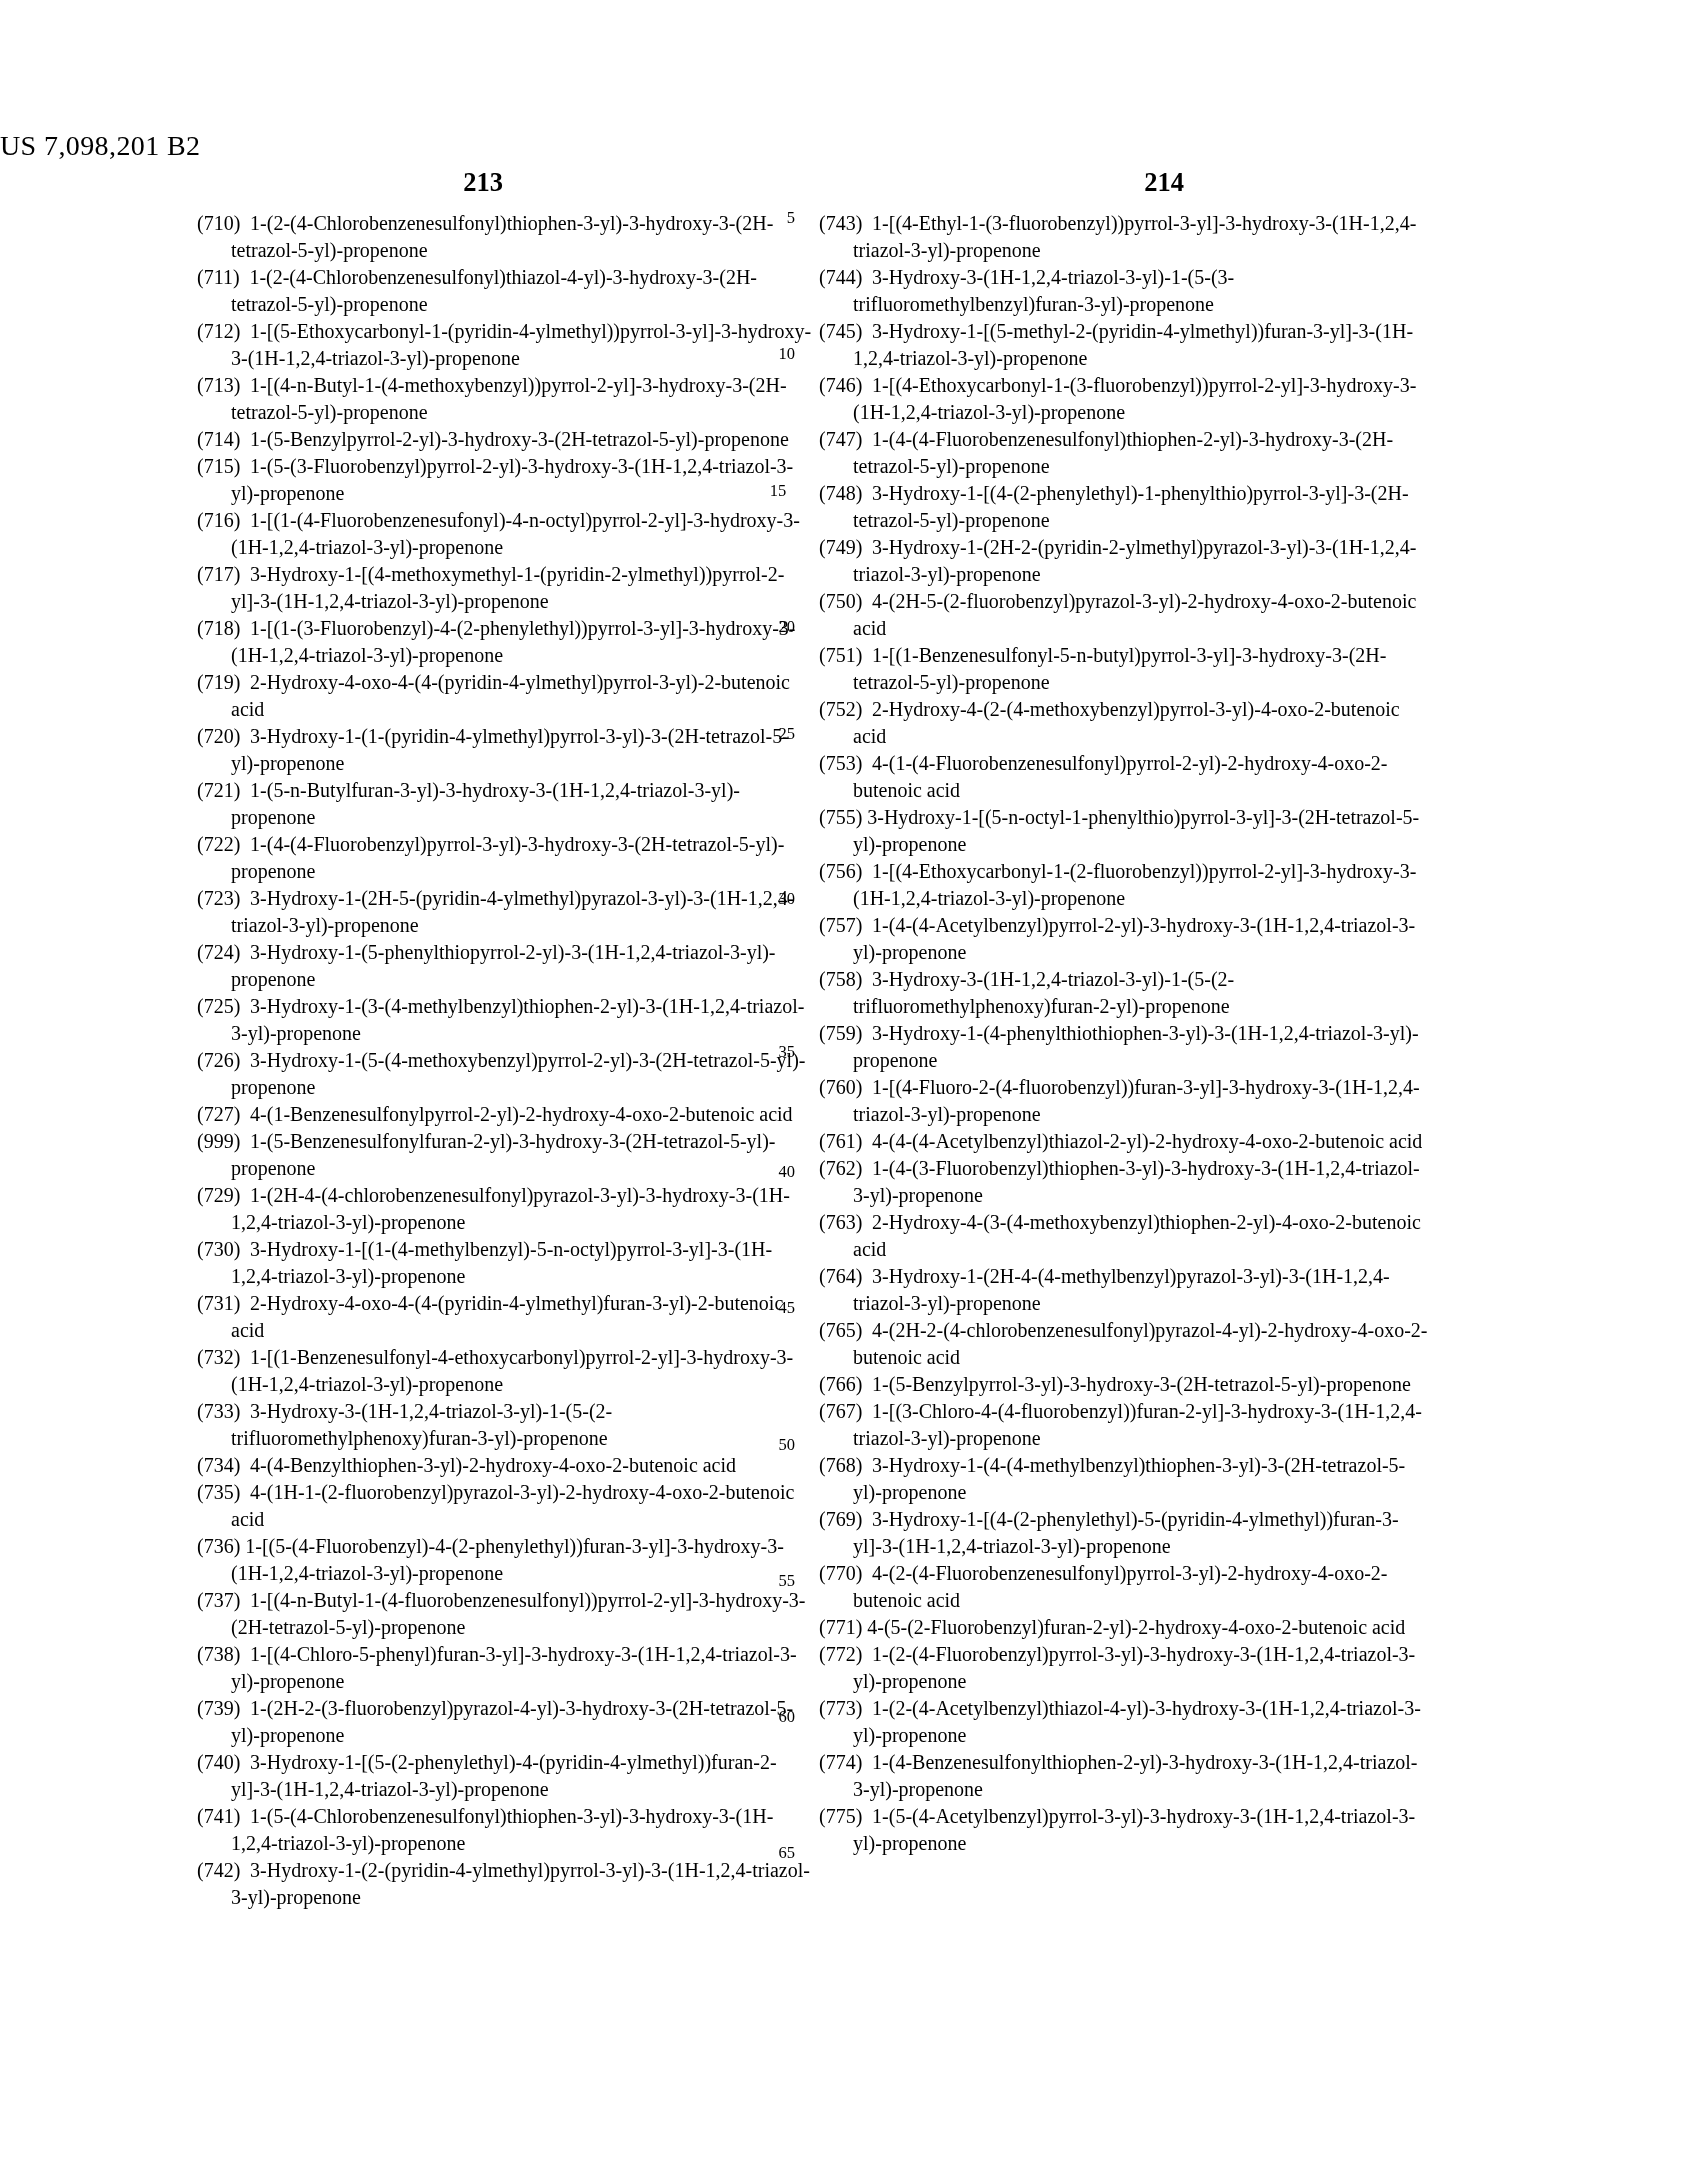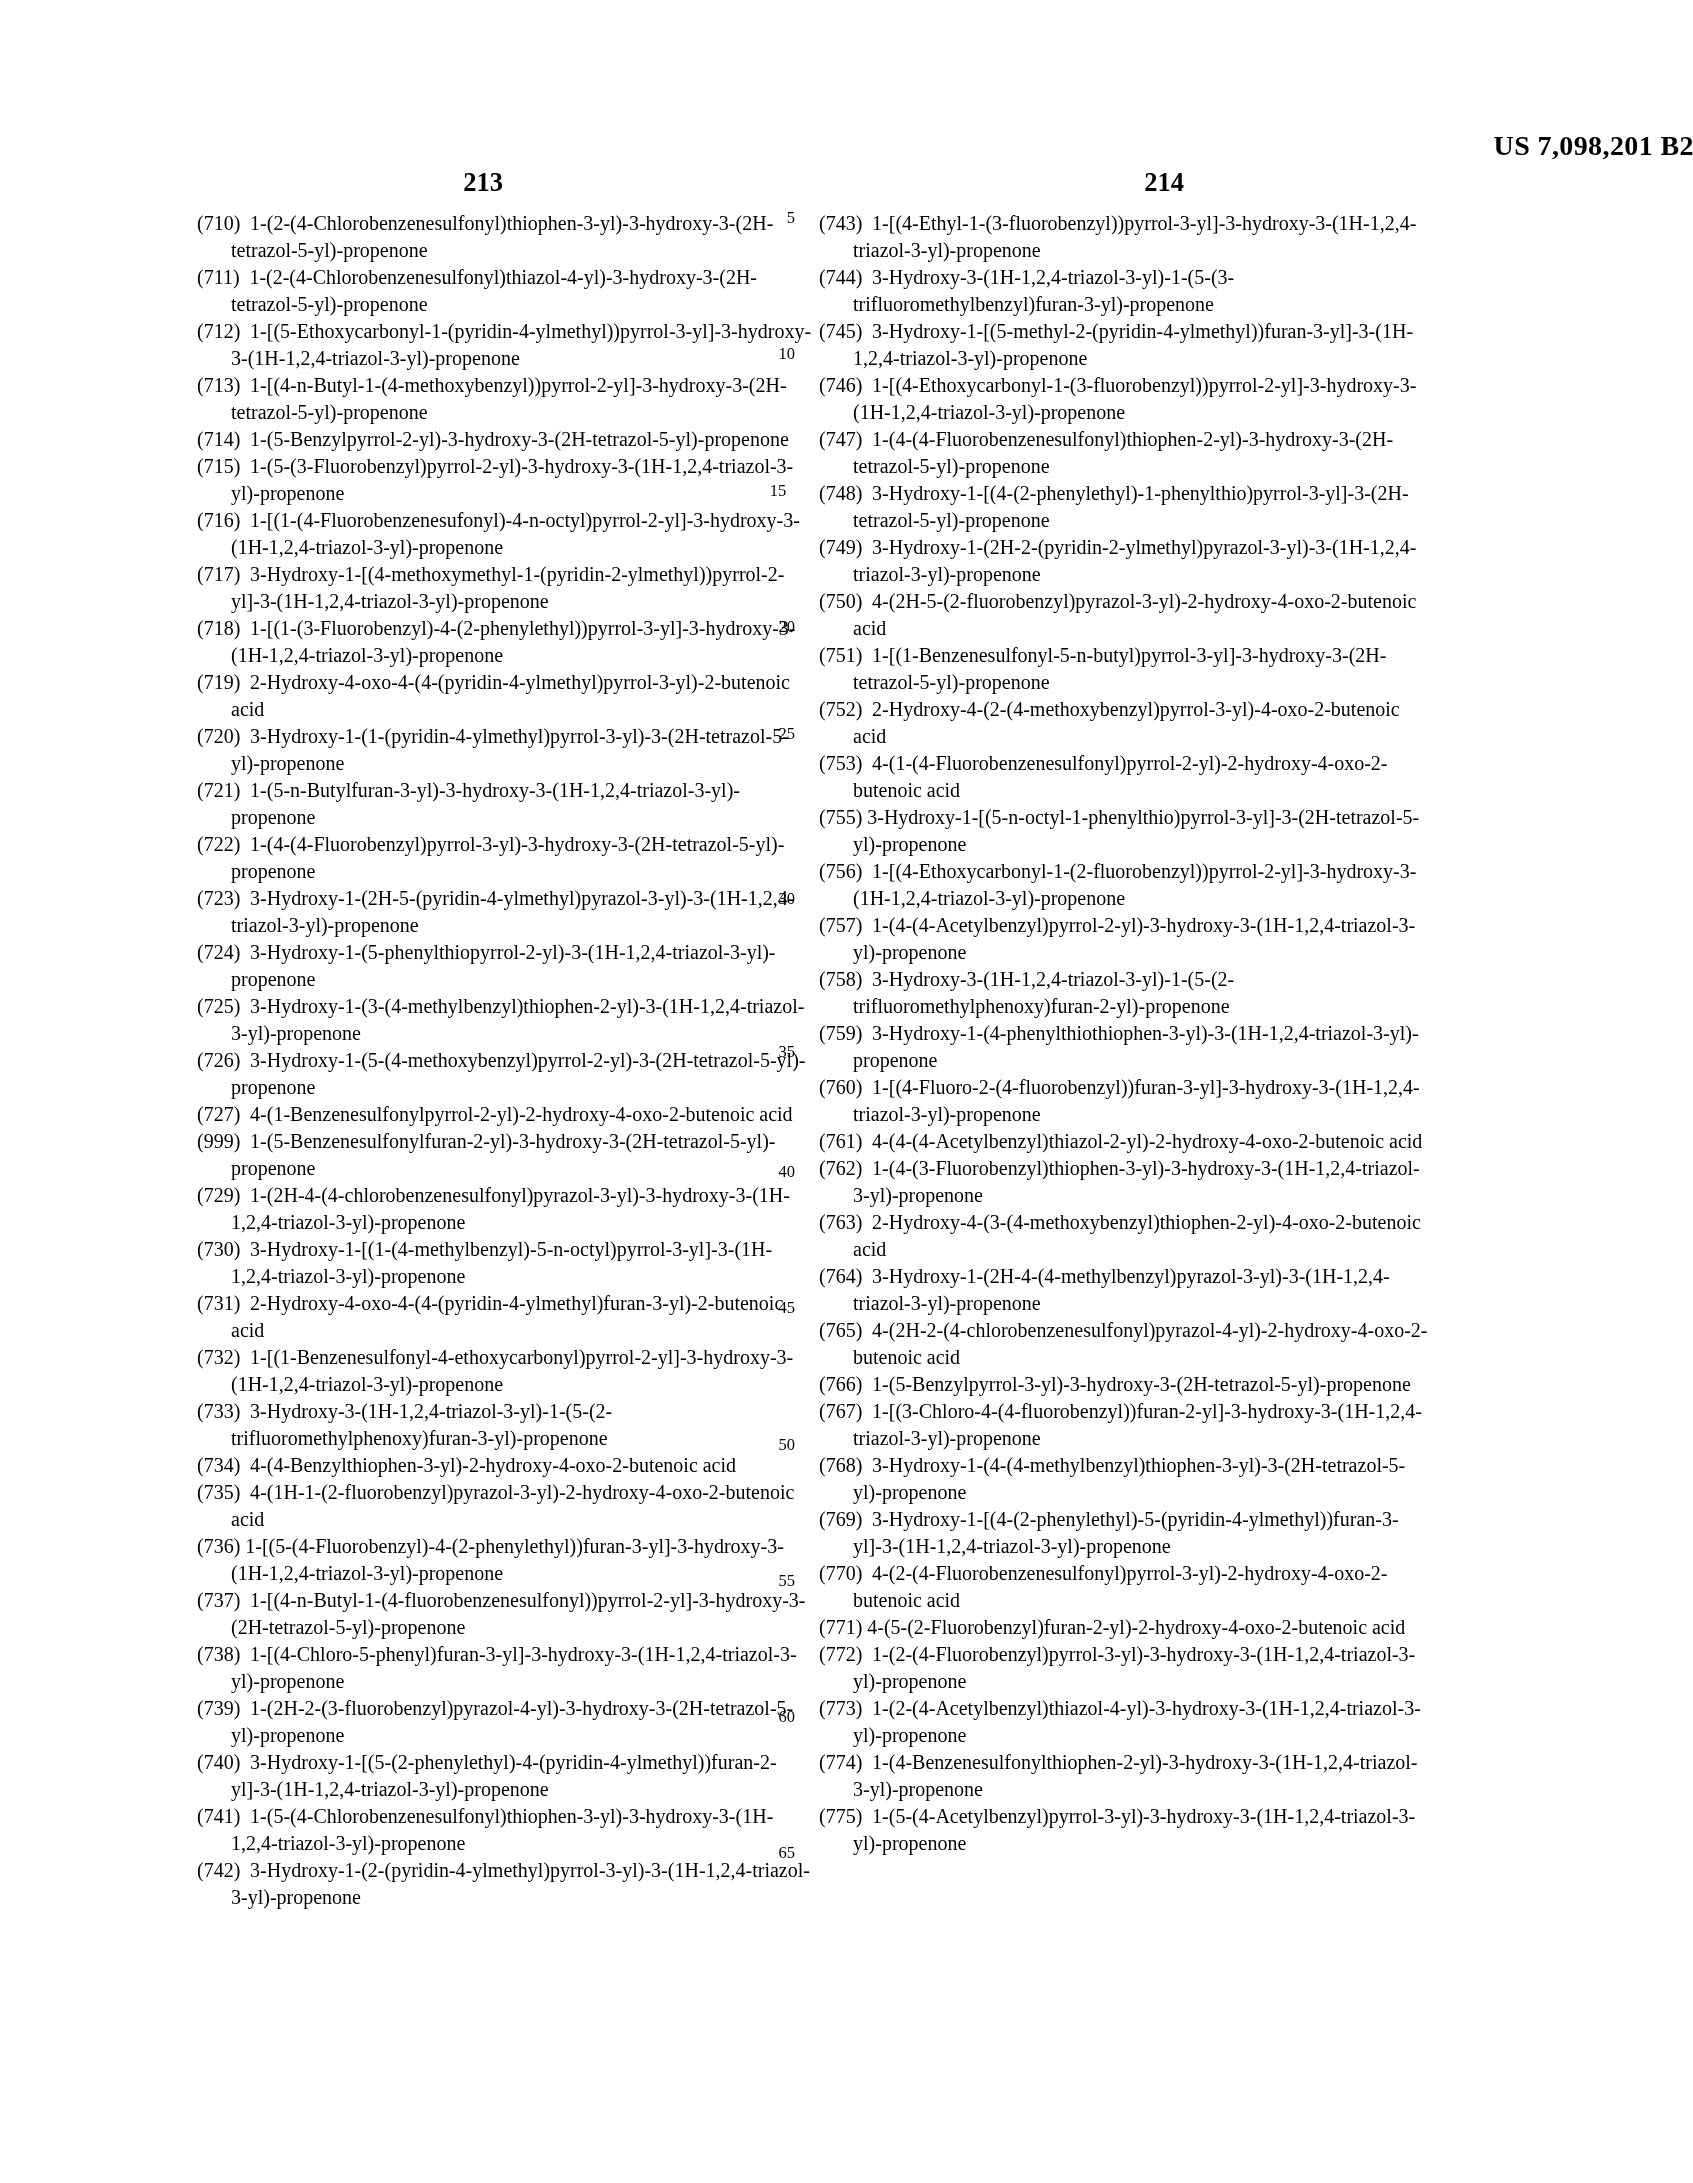--- a/index.html
+++ b/index.html
@@ -21,24 +21,24 @@
     left: 0; top: 0;
     width: 1694px;
     height: 2183px;
   }
   
   .patent-header {
     position: absolute;
     top: 130px;
     left: 0;
     width: 1694px;
-    text-align: right;
+    text-align: left;
     font-size: 28px;
     letter-spacing: 0.4px;
-    font-weight: 700;
+    font-weight: 400;
   }
   
   .col-numbers {
     position: absolute;
     top: 167px;
     left: 0;
     width: 1606px;
     height: 33px;
   }
   .col-number {

